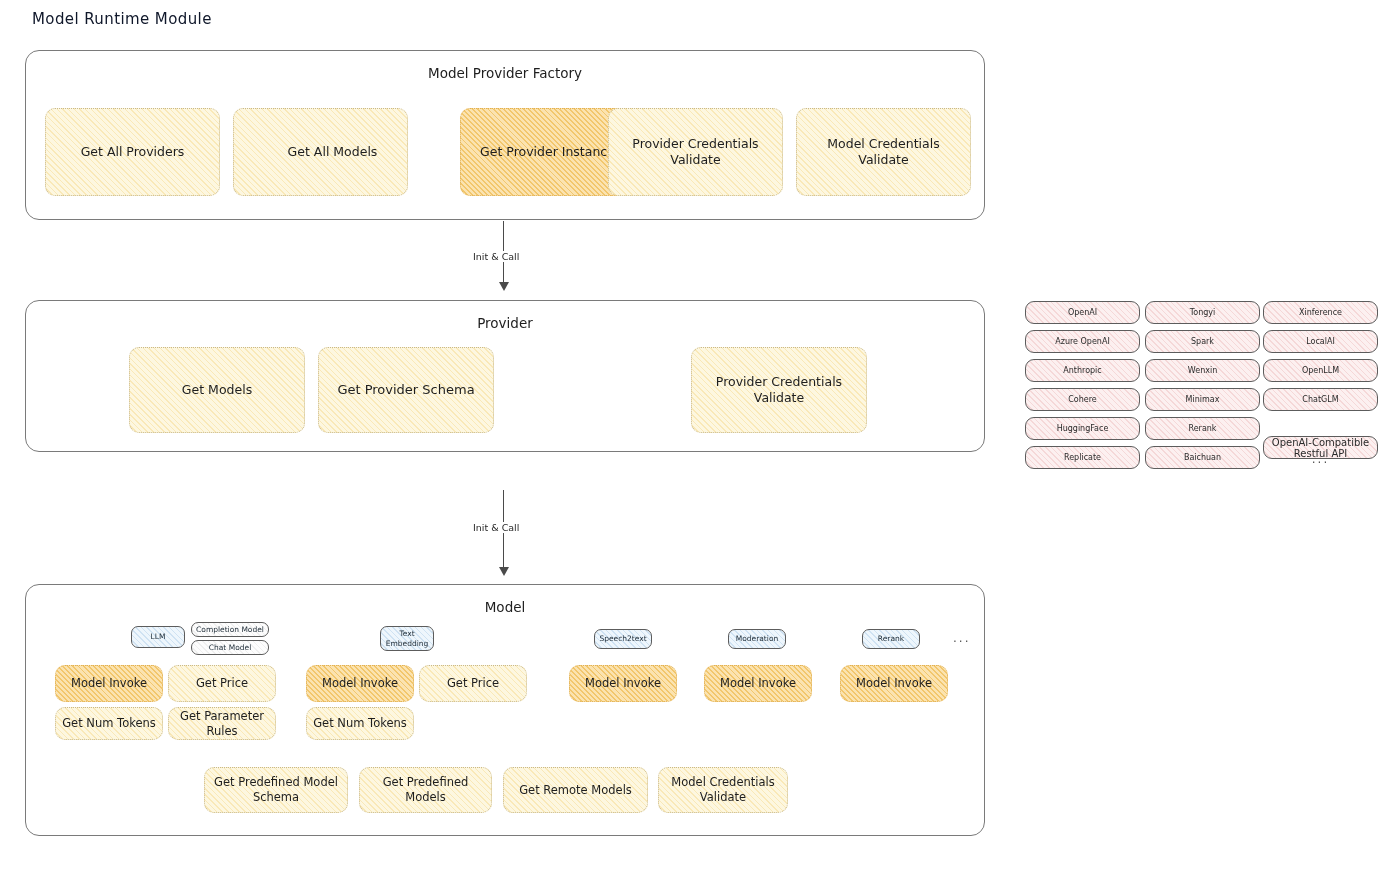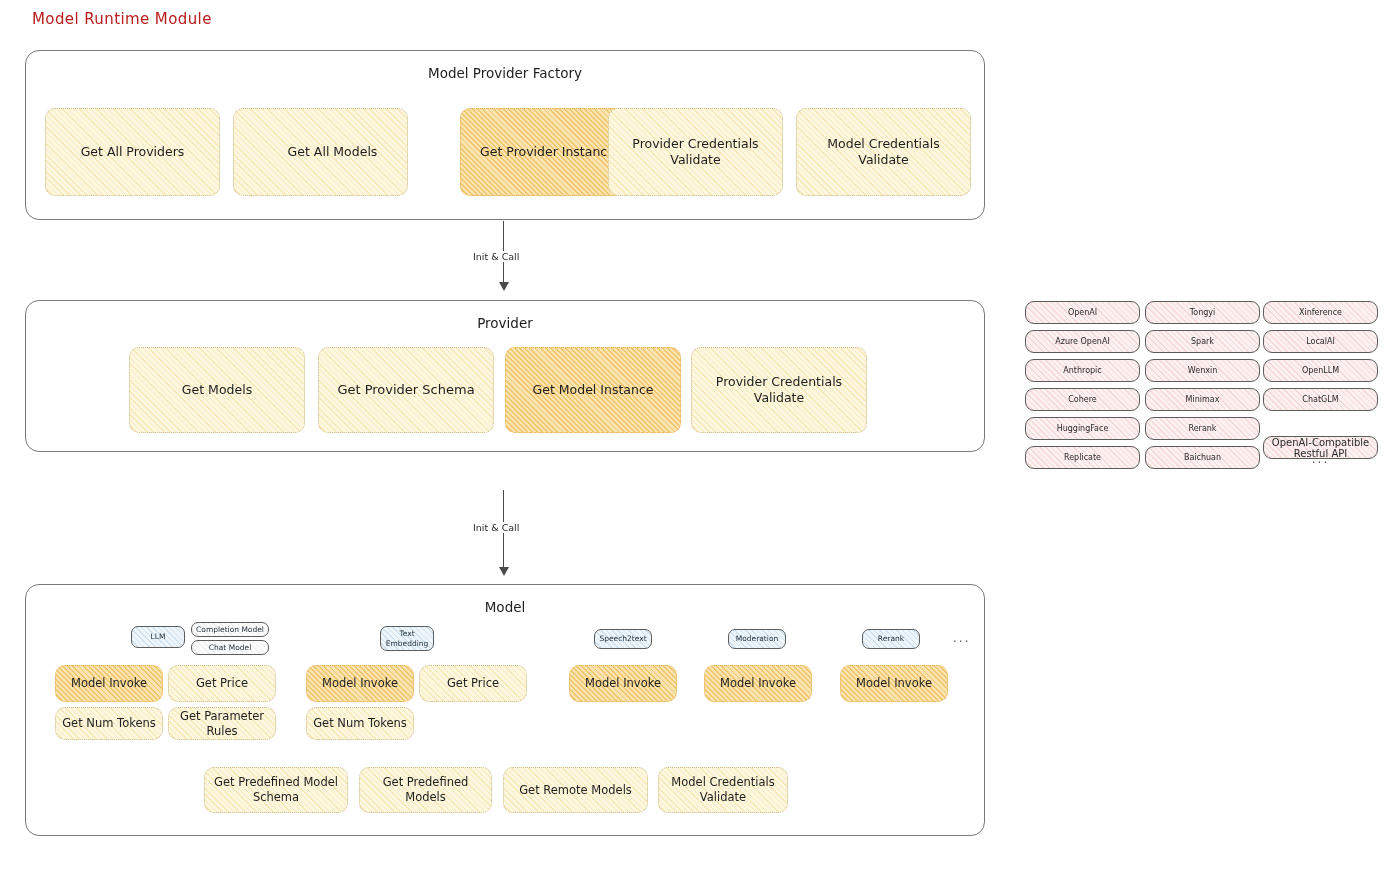--- a/index.html
+++ b/index.html
@@ -5,21 +5,21 @@
   html,body{margin:0;padding:0;background:#ffffff;}
   body{
     width:1393px;height:880px;position:relative;overflow:hidden;
     font-family:"DejaVu Sans","Liberation Sans",sans-serif;
     color:#1e1e1e;
   }
   .canvas{position:absolute;inset:0;}
 
   .page-title{
     position:absolute;left:32px;top:10px;font-size:15px;letter-spacing:.4px;
-    color:#b91c1c;
+    color:#0f172a;
   }
 
   
   .panel{
     position:absolute;background:#fff;border:1.3px solid #7a7a7a;
     border-radius:14px;box-sizing:border-box;
   }
   .panel.stack2::after,
   .panel.stack2::before,
   .panel.stack3::after,
@@ -142,23 +142,20 @@
 
   <div class="panel stack2" style="left:25px;top:300px;width:960px;height:152px;">
     <div class="panel-title">Provider</div>
 
     <div class="box" style="left:103px;top:46px;width:176px;height:86px;font-size:12.5px;">
       <span>Get Models</span>
     </div>
     <div class="box" style="left:292px;top:46px;width:176px;height:86px;font-size:13px;">
       <span>Get Provider Schema</span>
     </div>
-    <div class="box hl" style="left:479px;top:46px;width:176px;height:86px;font-size:12.5px;">
-      <span>Get Model Instance</span>
-    </div>
     <div class="box" style="left:665px;top:46px;width:176px;height:86px;font-size:12.5px;">
       <span>Provider Credentials Validate</span>
     </div>
   </div>
 
   <div class="chip" style="left:1025px;top:301px;width:115px;height:23px;">
       <span>OpenAI</span>
     </div>
   <div class="chip" style="left:1025px;top:330px;width:115px;height:23px;">
       <span>Azure OpenAI</span>

